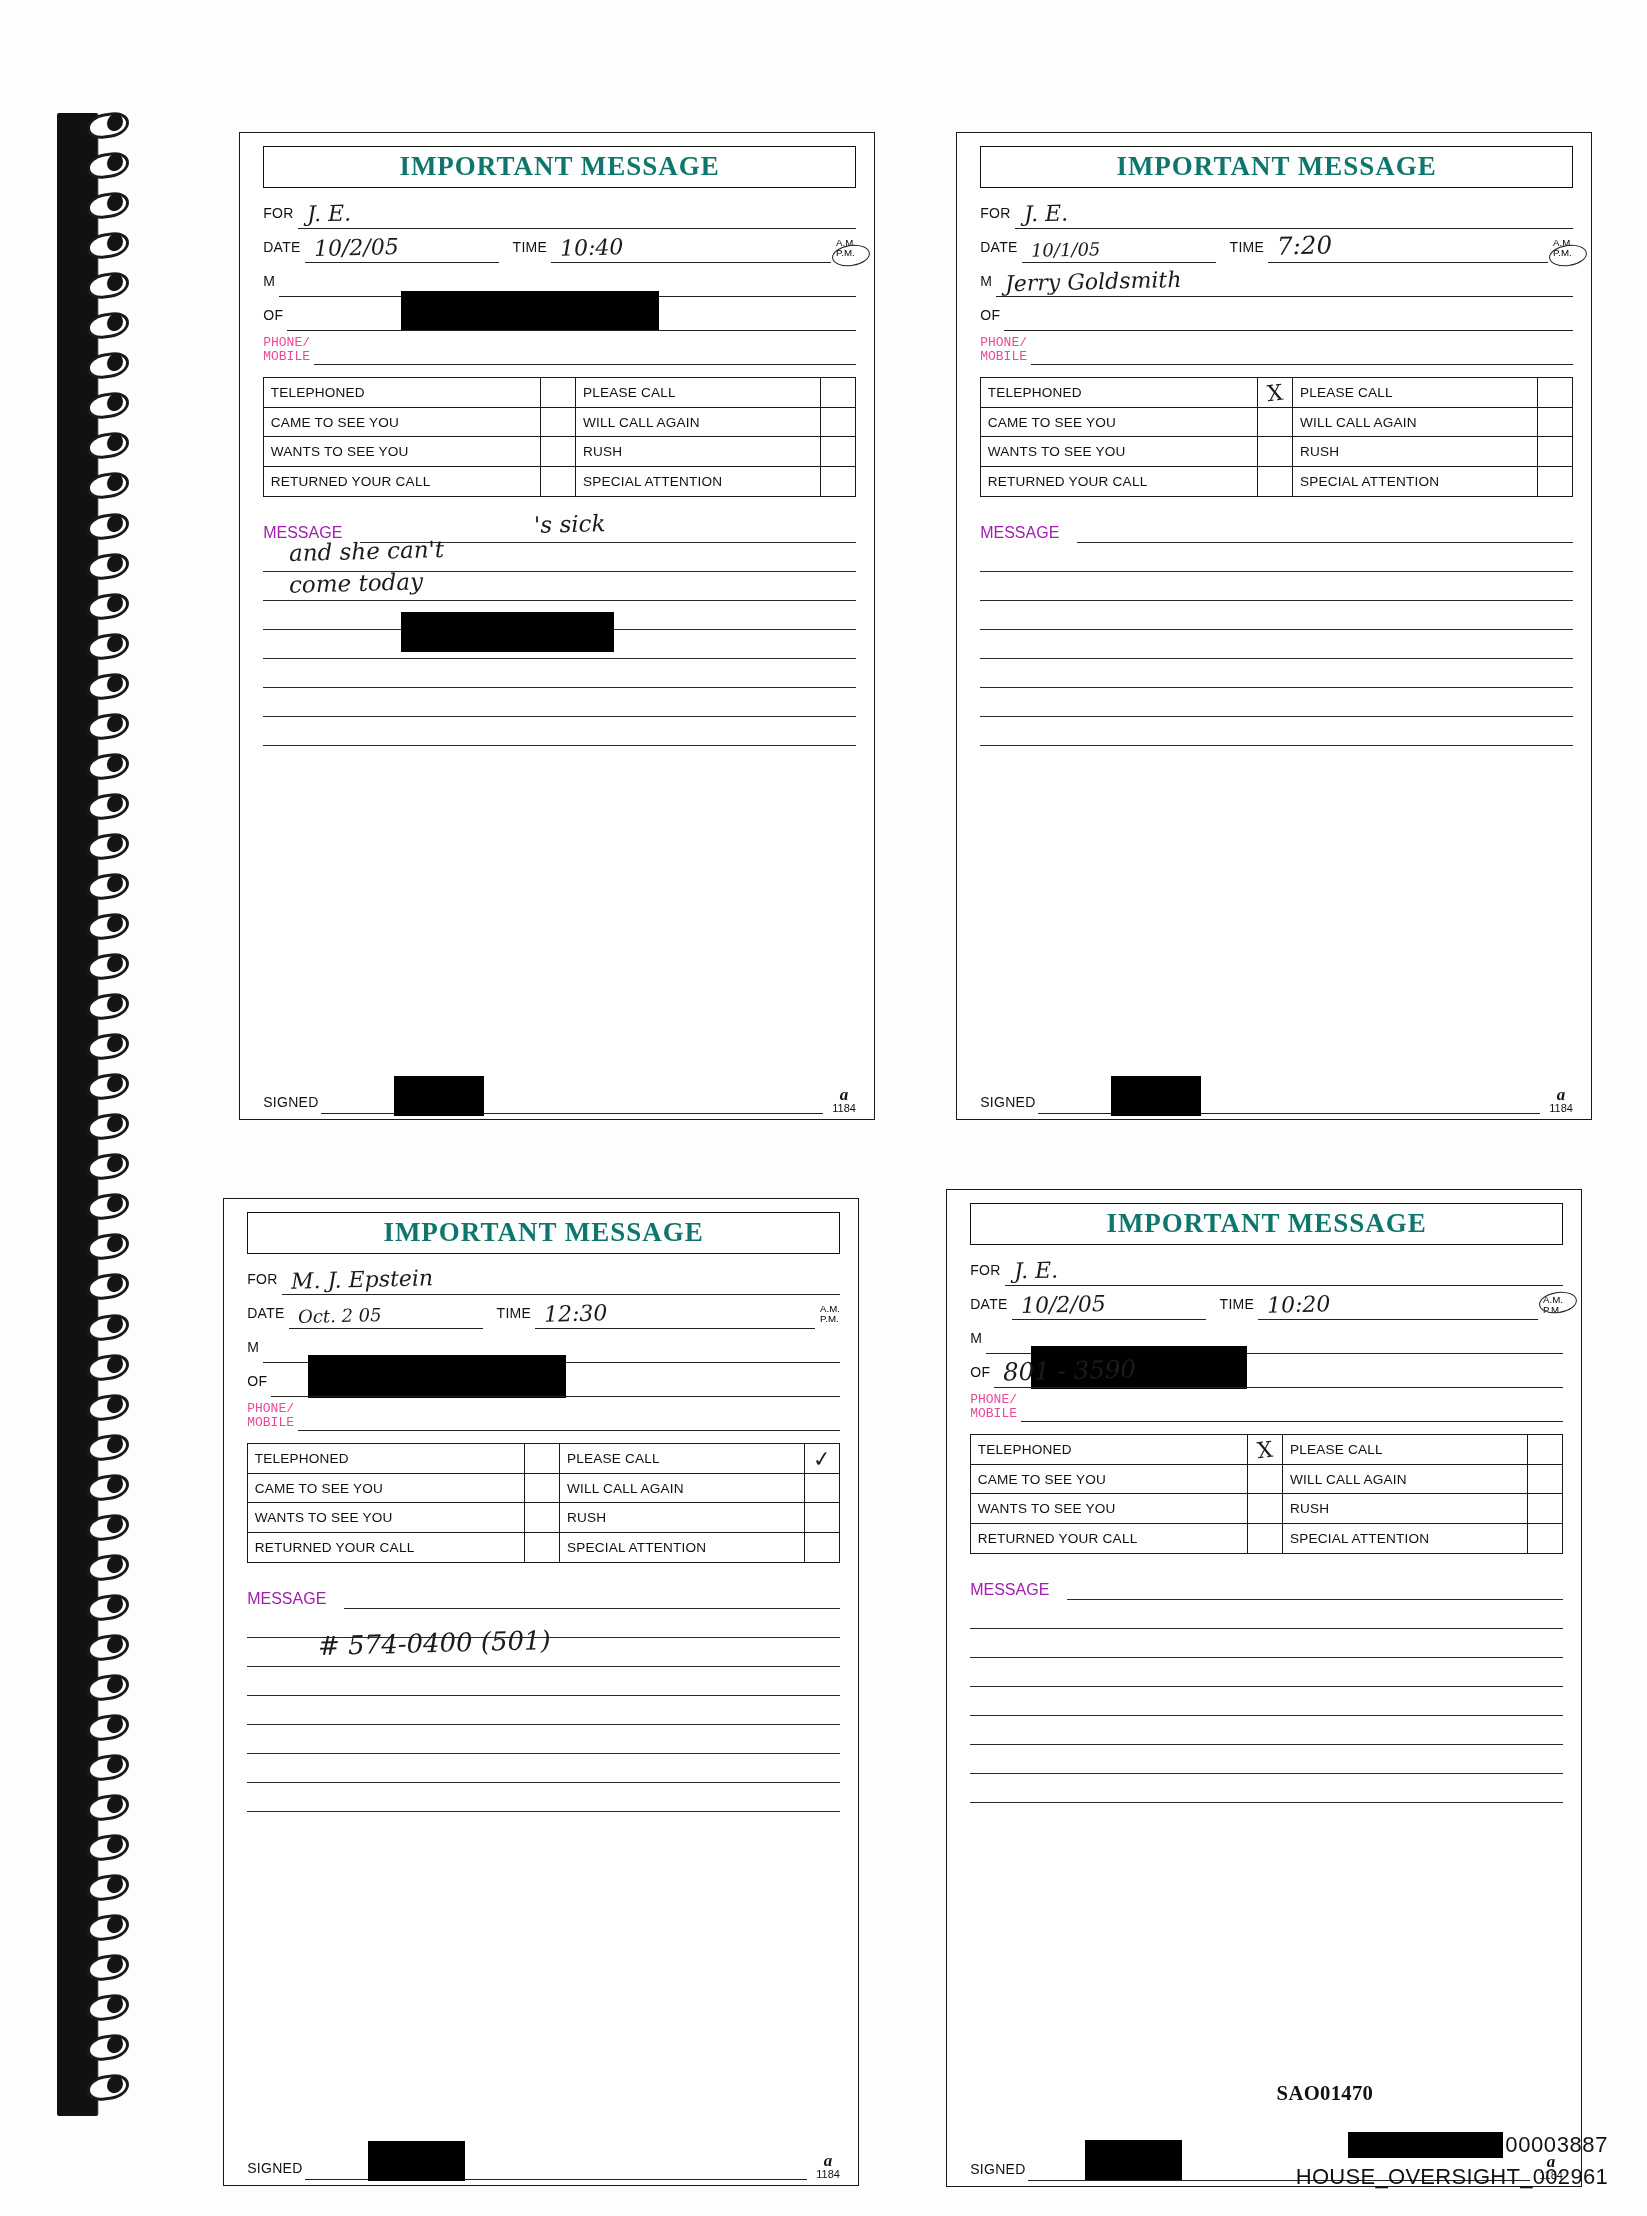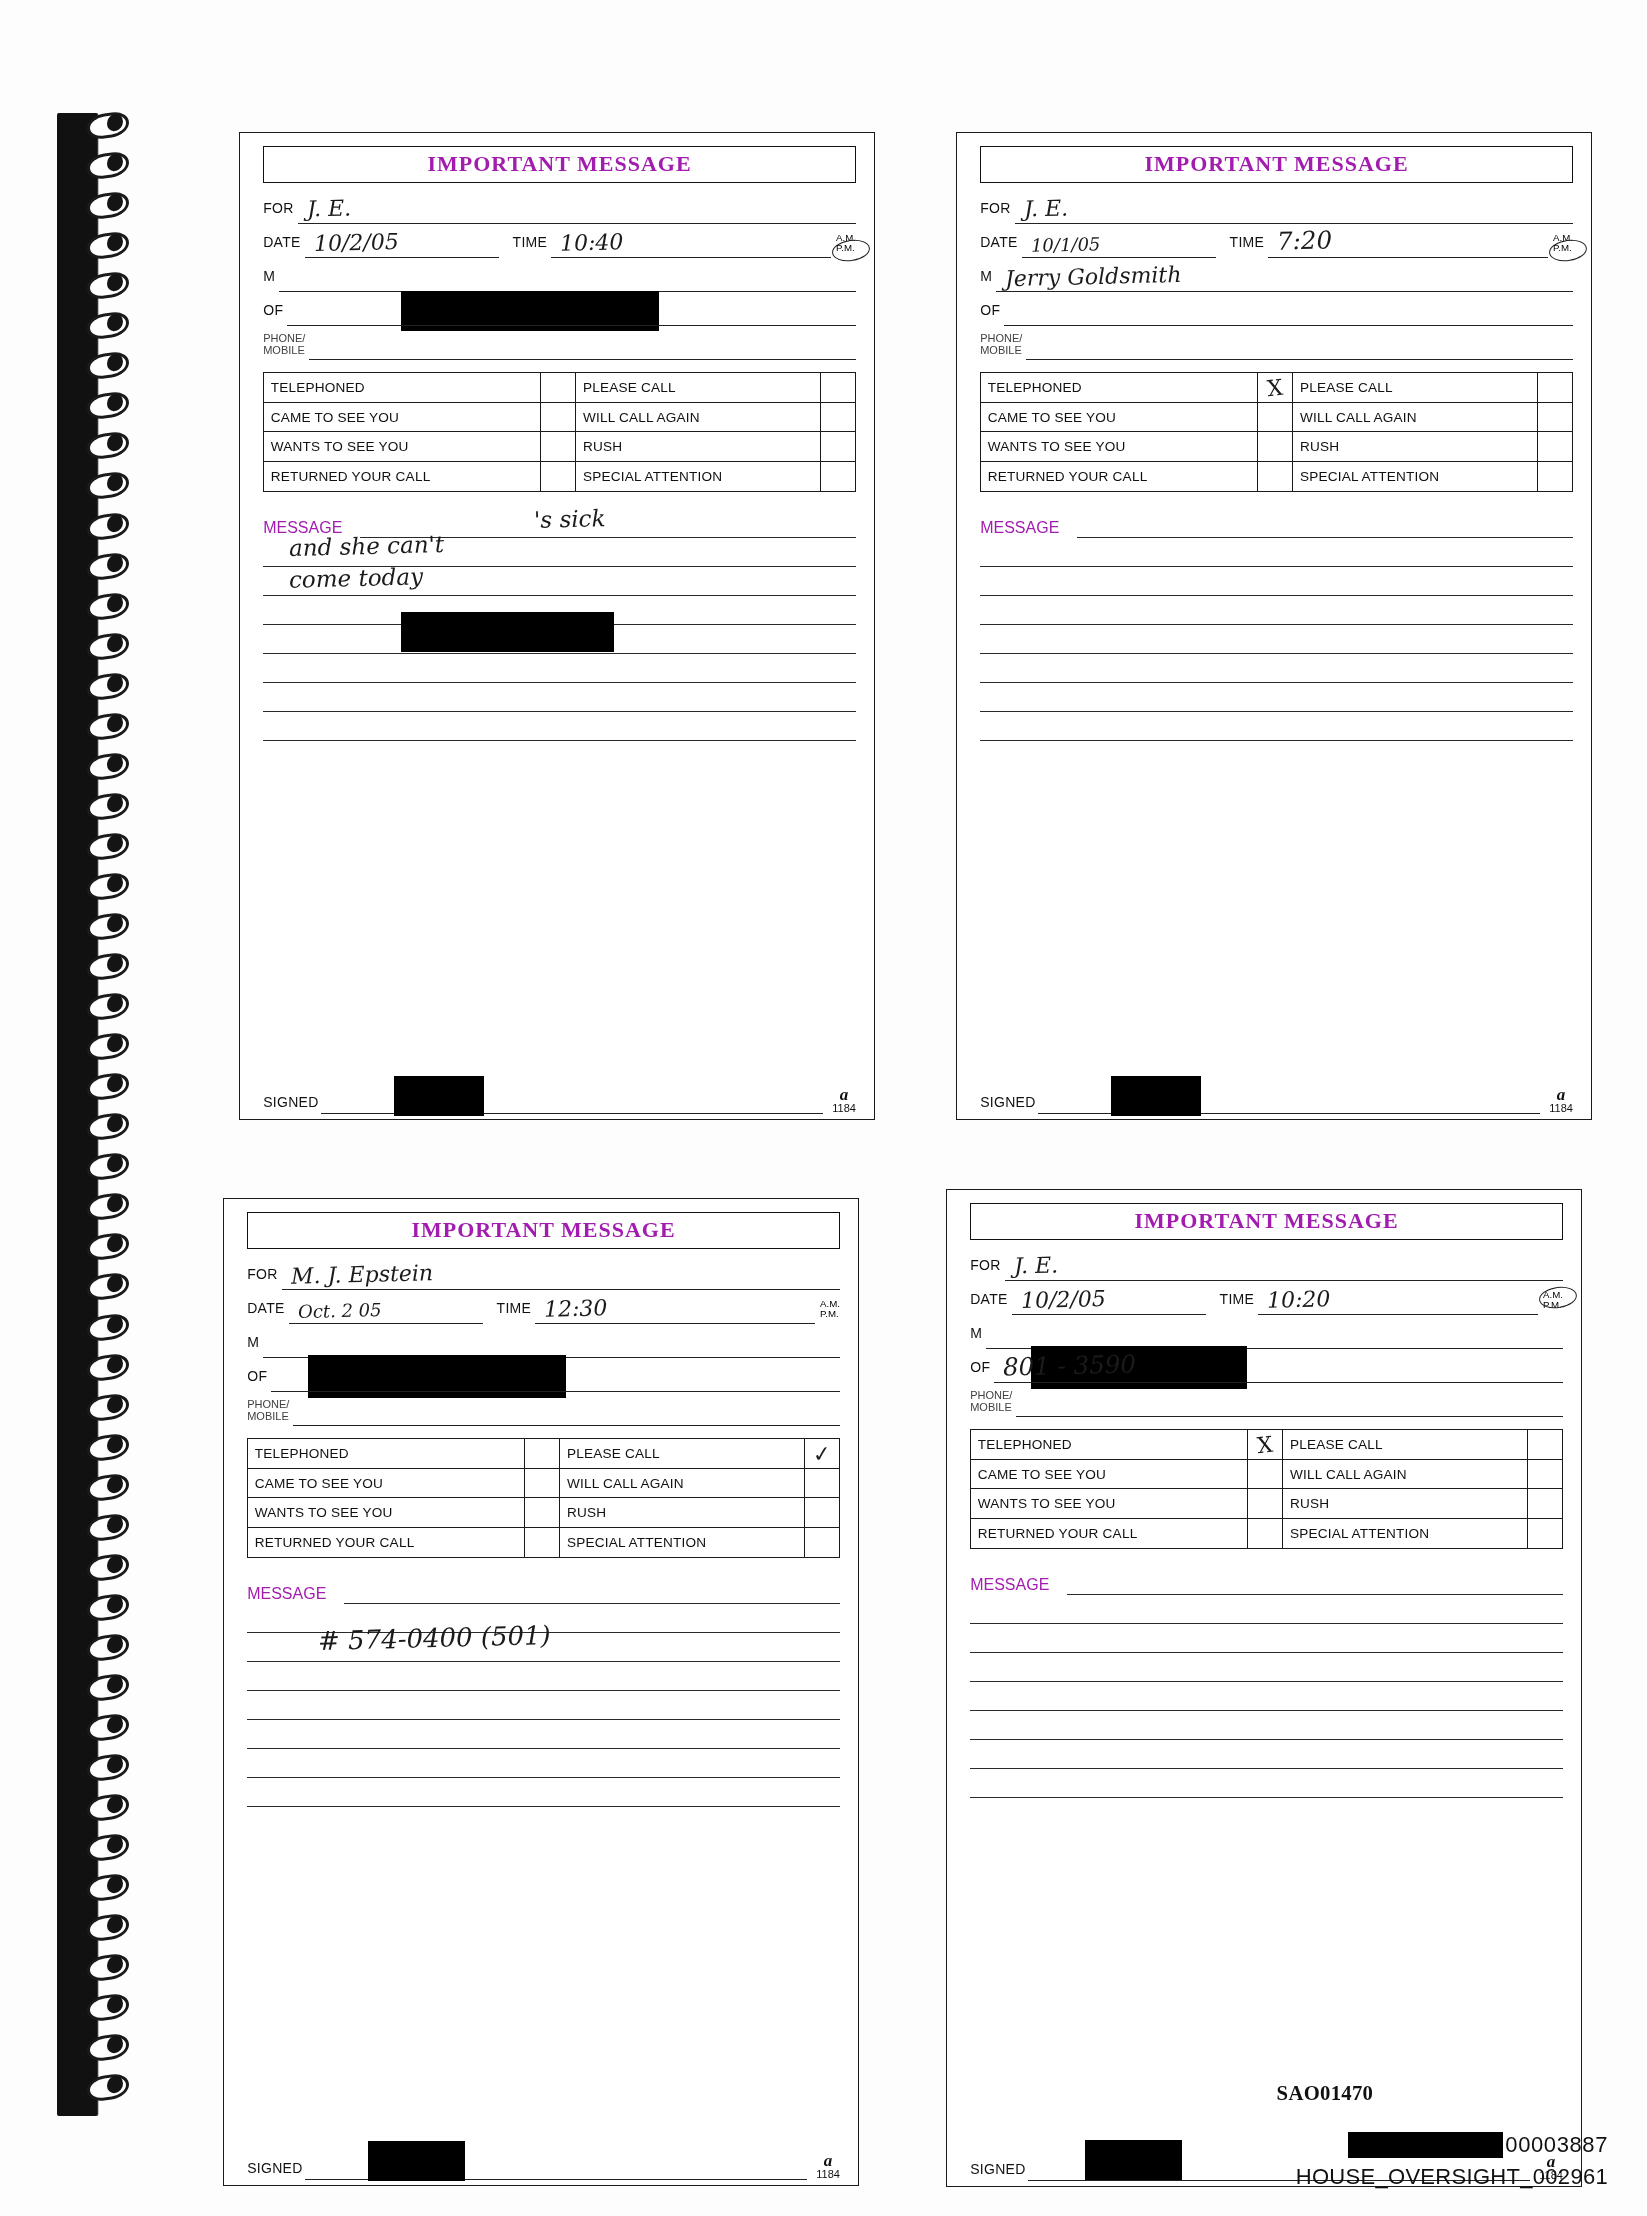--- a/index.html
+++ b/index.html
@@ -74,23 +74,23 @@
   }
   .title-box {
     border: 1.9px solid #111;
     margin: 3.9px 6.5px 10.3px 11.6px;
     padding: 3.9px 0 5.2px 0;
     text-align: center;
   }
   .title-box .title {
     font-family: "Liberation Serif", serif;
     font-weight: bold;
-    font-size: 22px;
+    font-size: 27px;
     letter-spacing: 1px;
-    color: #a21caf;
+    color: #0f766e;
   }
 
   .field-row {
     display: flex;
     align-items: center;
     margin: 0 6.5px 0 11.6px;
     height: 34px;
     position: relative;
   }
   .flabel {
@@ -135,25 +135,26 @@
     left: -3.9px;
     top: 7px;
     width: 36px;
     height: 19.4px;
     border: 1.3px solid #222;
     border-radius: 50%;
     transform: rotate(-8deg);
   }
 
   .two-line-label {
-    font-size: 11px;
+    font-size: 13px;
     line-height: 1.05;
-    color: #404040;
+    color: #ec4899;
     padding-bottom: 2.6px;
     white-space: nowrap;
+    font-family: Liberation Mono, monospace;
   }
 
   .redact {
     position: absolute;
     background: #000;
   }
 
   
   .chk-table {
     margin: 9px 6.5px 0 11.6px;

